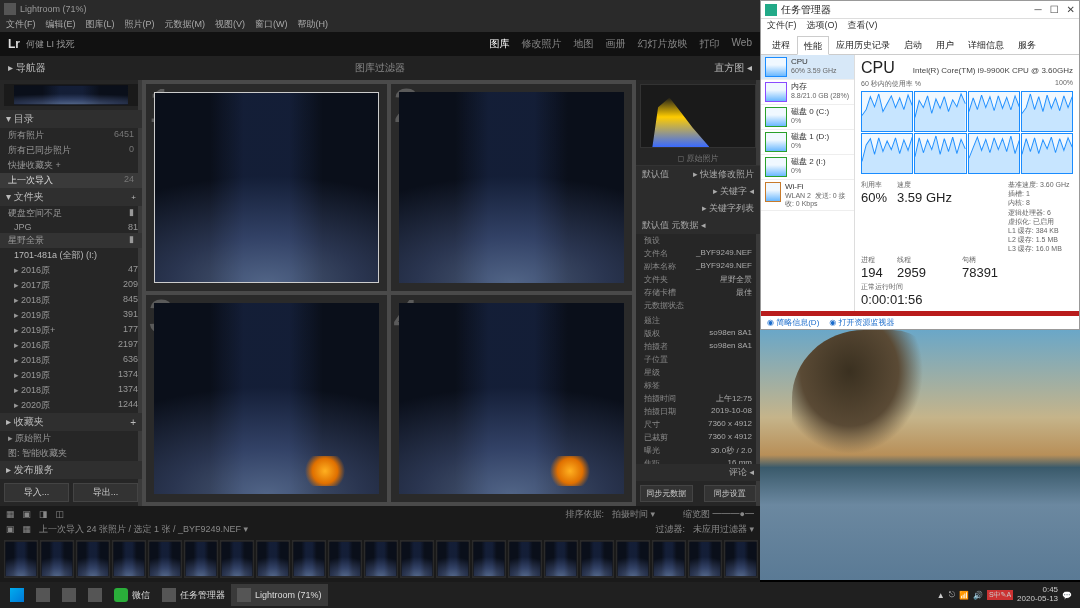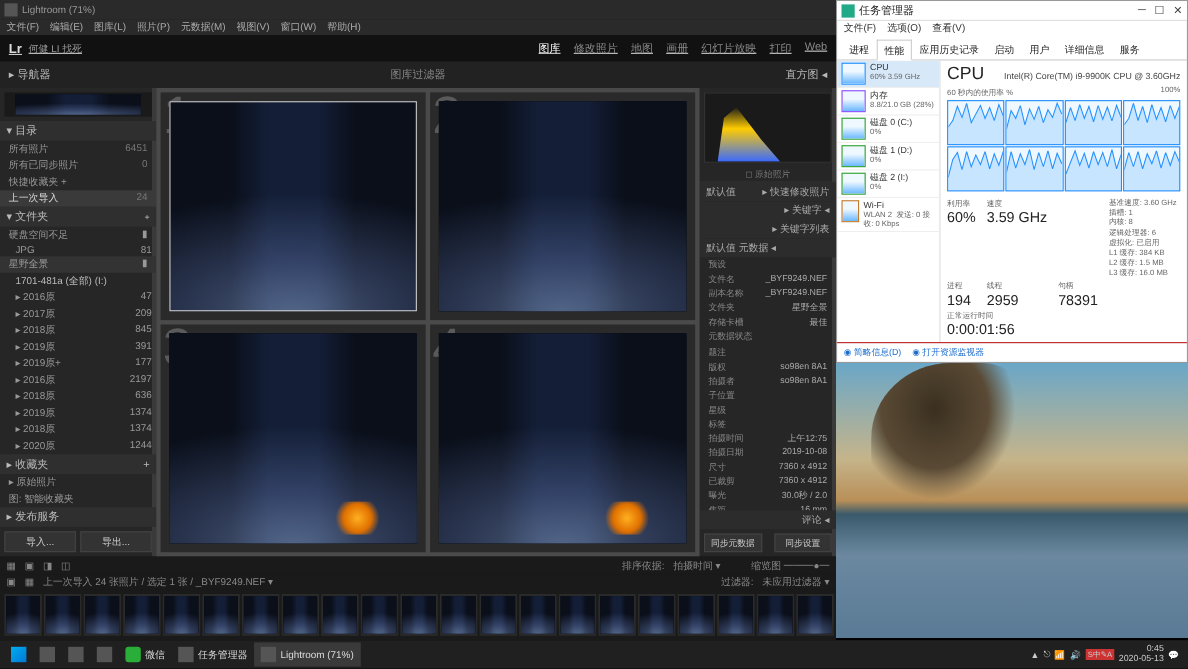--- a/index.html
+++ b/index.html
@@ -9,21 +9,21 @@
   .wallpaper { position:absolute; left:760px; top:330px; width:320px; height:250px;
     background:linear-gradient(to bottom,#6aa7c8 0%,#c5b48a 35%,#b88f58 50%,#3a5a6b 55%,#6b88a0 70%,#5a7a95 100%); }
   .wallpaper::before { content:""; position:absolute; left:10%; top:0; width:45%; height:55%;
     background:radial-gradient(ellipse at 40% 30%,#3a3020 0%,#5a4a35 40%,transparent 60%); border-radius:50% 30% 40% 20%; }
 
   
   .lr { position:absolute; left:0; top:0; width:760px; height:582px; background:#1a1a1a; display:flex; flex-direction:column; }
   .lr-title { height:18px; background:#2a2a2a; display:flex; align-items:center; padding:0 4px; font-size:9px; color:#999; }
   .lr-title .icon { width:12px; height:12px; background:#555; margin-right:4px; }
   .lr-menu { height:14px; background:#2a2a2a; display:flex; gap:10px; padding:0 6px; font-size:9px; color:#aaa; }
-  .lr-top { height:24px; background:#111; display:flex; align-items:center; padding:0 8px; justify-content:space-between;text-decoration:underline; }
+  .lr-top { height:24px; background:#111; display:flex; align-items:center; padding:0 8px; justify-content:space-between; }
   .lr-logo { font-size:12px; color:#ddd; display:flex; align-items:center; gap:6px; }
   .lr-modules { display:flex; gap:12px; font-size:10px;justify-content:flex-end; }
   .lr-modules span.active { color:#fff; }
   .lr-modules span { color:#888; }
   .lr-top2 { height:24px; background:#222; display:flex; align-items:center; justify-content:space-between; padding:0 8px; }
   .lr-nav { font-size:10px; color:#bbb; }
   .lr-main { flex:1; display:flex; background:#1e1e1e; overflow:hidden; }
   .lr-left { width:142px; background:#262626; display:flex; flex-direction:column; overflow:hidden; }
   .panel-h { background:#2f2f2f; padding:2px 6px; font-size:10px; color:#bbb; display:flex; justify-content:space-between; align-items:center; }
   .panel-row { padding:1px 8px; font-size:9px; color:#999; display:flex; justify-content:space-between; }
@@ -77,21 +77,21 @@
   .tm-main .h { display:flex; justify-content:space-between; align-items:baseline; }
   .tm-main .h .big { font-size:16px; } .tm-main .h .model { font-size:8px; color:#444; }
   .tm-main .subh { display:flex; justify-content:space-between; font-size:7px; color:#666; margin-top:2px; }
   .cpu-graphs { flex:1; display:grid; grid-template-columns:repeat(4,1fr); grid-template-rows:repeat(2,1fr); gap:1px; margin:2px 0; }
   .cpug { border:1px solid #1a8cff; background:#f0f8ff; position:relative; overflow:hidden; }
   .cpug svg { position:absolute; left:0; top:0; width:100%; height:100%; }
   .tm-stats { display:grid; grid-template-columns:repeat(3,auto) 1fr; gap:2px 10px; font-size:8px; margin-top:4px; }
   .tm-stats .lbl { color:#666; font-size:7px; }
   .tm-stats .val { color:#222; font-size:13px; }
   .tm-stats .extra { font-size:7px; color:#666; grid-column:4; line-height:1.3; }
-  .tm-foot { height:18px; border-top:1px solid #b91c1c; display:flex; align-items:center; padding:0 6px; gap:10px; font-size:8px; }
+  .tm-foot { height:18px; border-top:5px solid #b91c1c; display:flex; align-items:center; padding:0 6px; gap:10px; font-size:8px; }
   .tm-foot .link { color:#1a6ccc; }
 
   
   .taskbar { position:absolute; left:0; bottom:0; width:1080px; height:26px; background:#202020; display:flex; align-items:center; padding:0 4px;gap:46px; }
   .tb-item { height:22px; padding:0 6px; display:flex; align-items:center; gap:4px; color:#ddd; font-size:9px; }
   .tb-item.active { background:#3a3a3a; }
   .tb-ico { width:14px; height:14px; background:#555; }
   .tb-ico.win { background:linear-gradient(135deg,#00adef,#0078d7); }
   .tb-ico.wechat { background:#2aae3a; border-radius:3px; }
   .tb-right { margin-left:auto; display:flex; align-items:center; gap:4px; color:#ccc; font-size:8px; padding-right:4px; }

